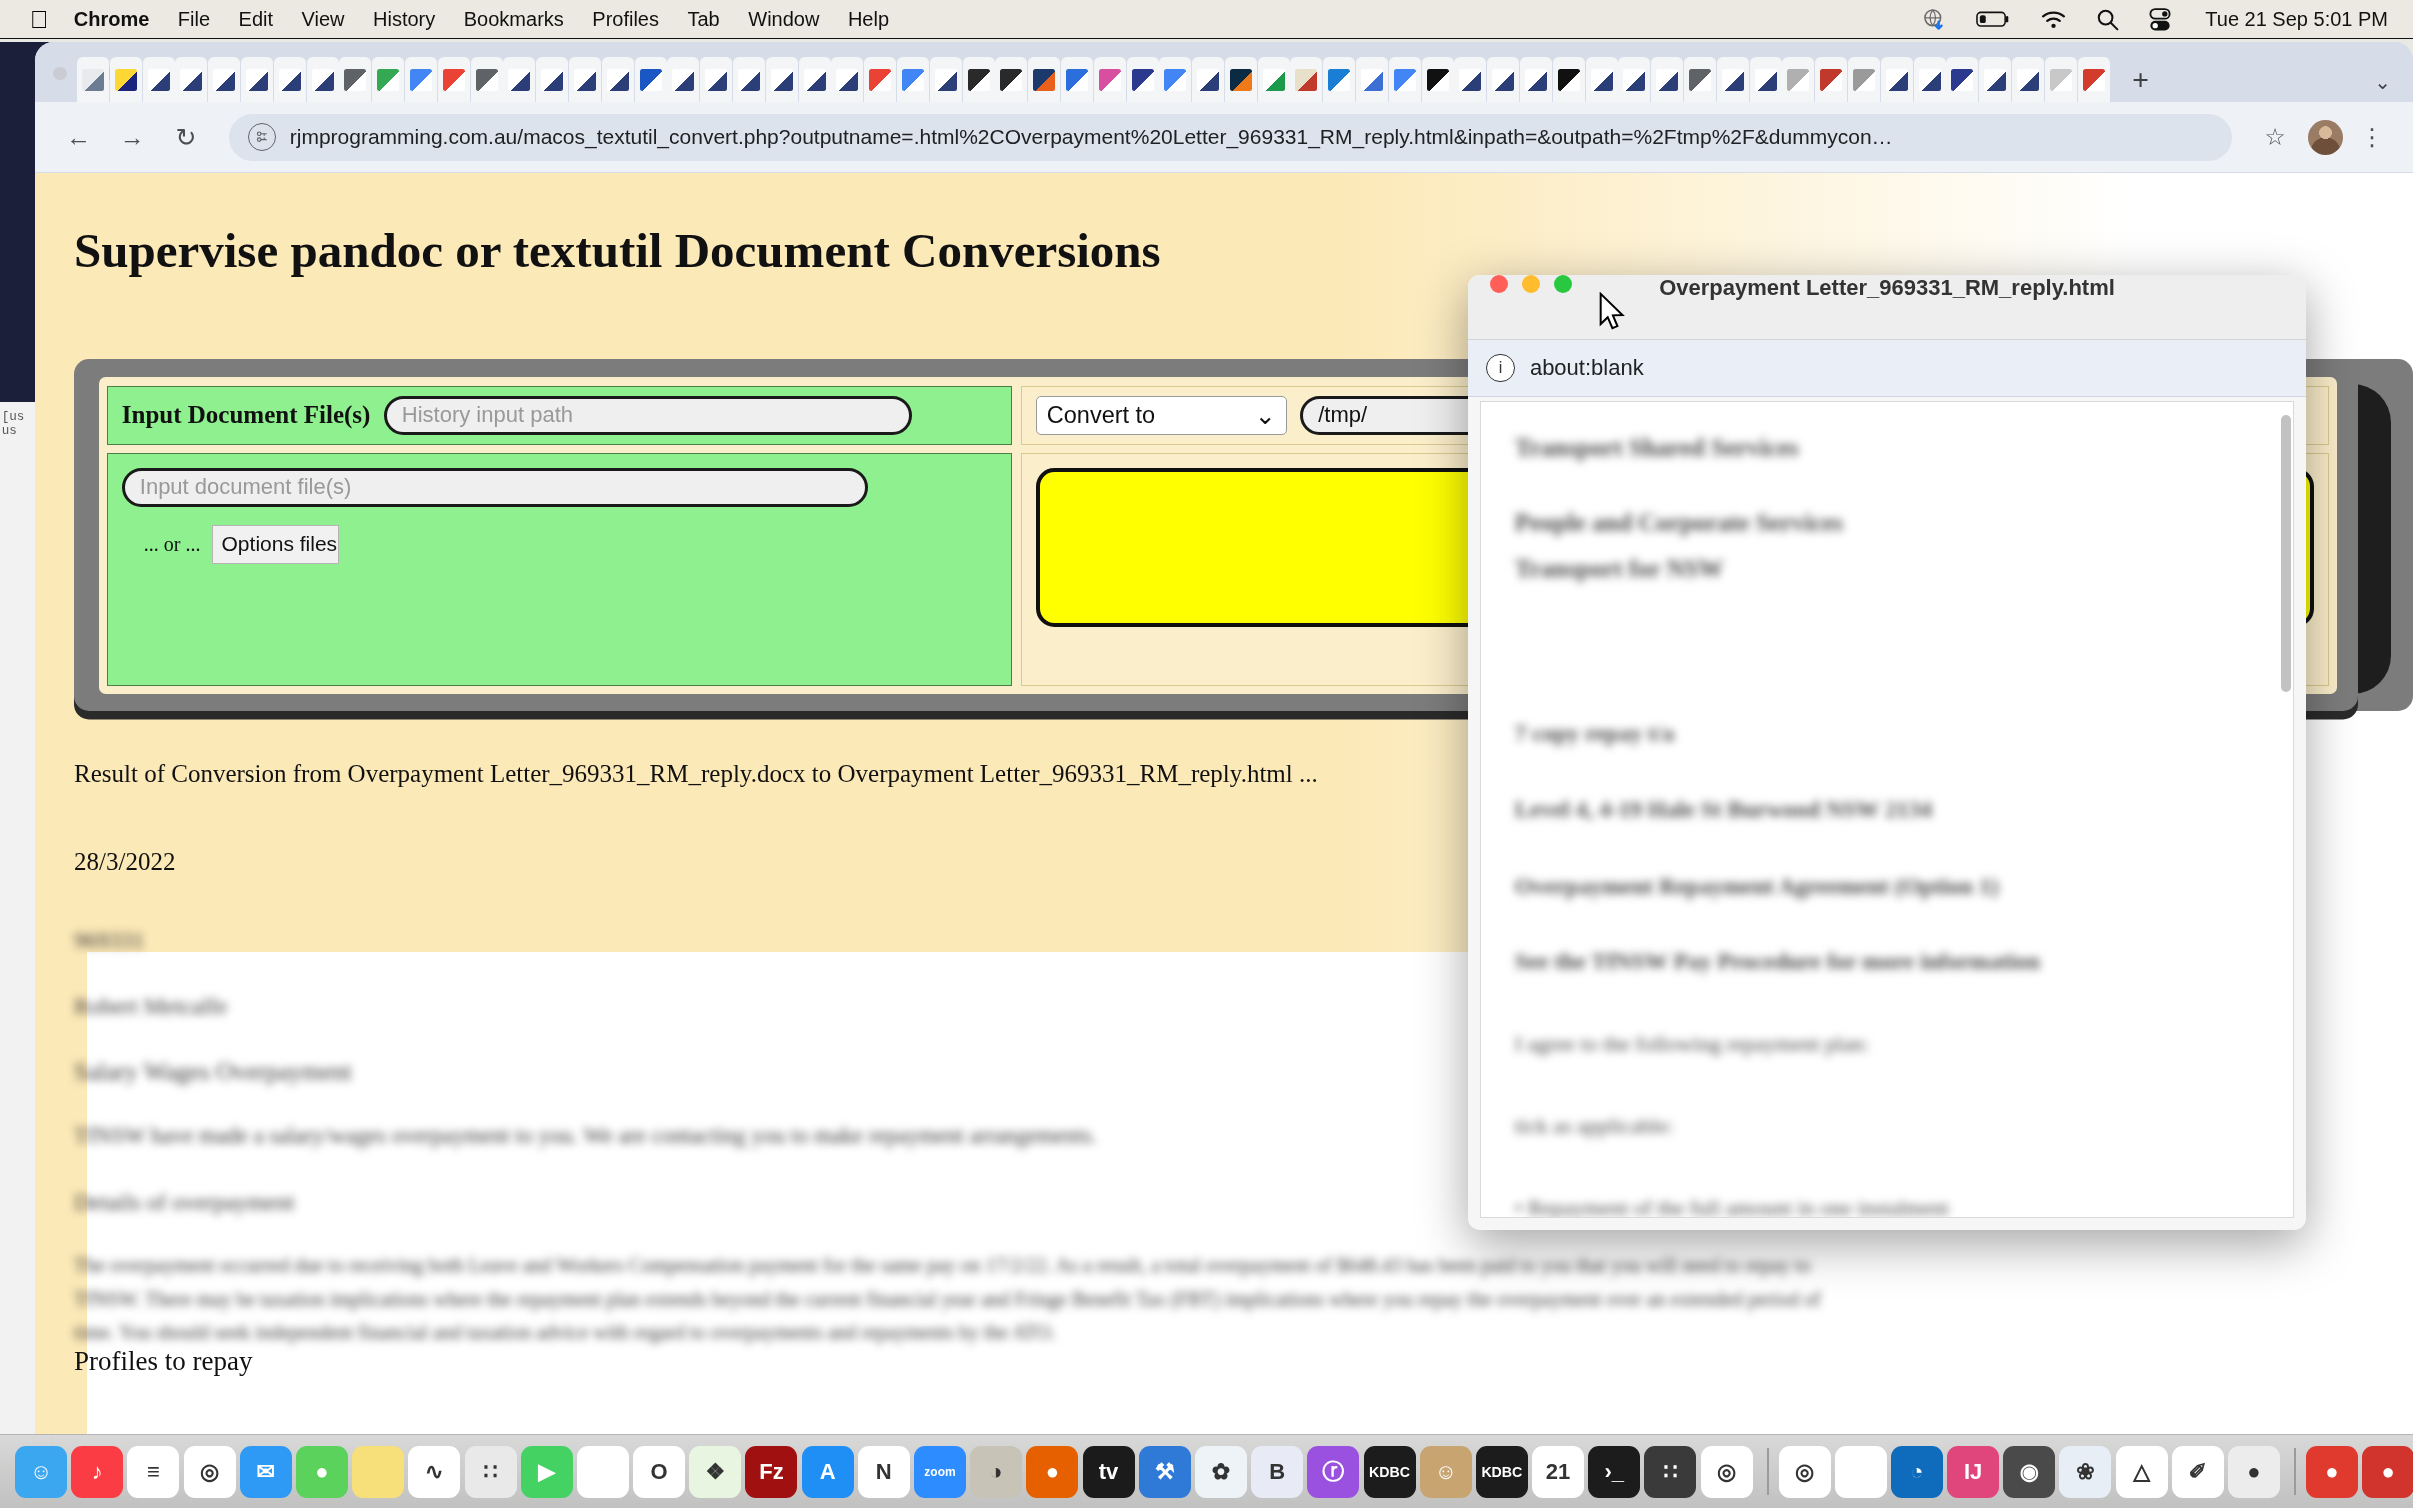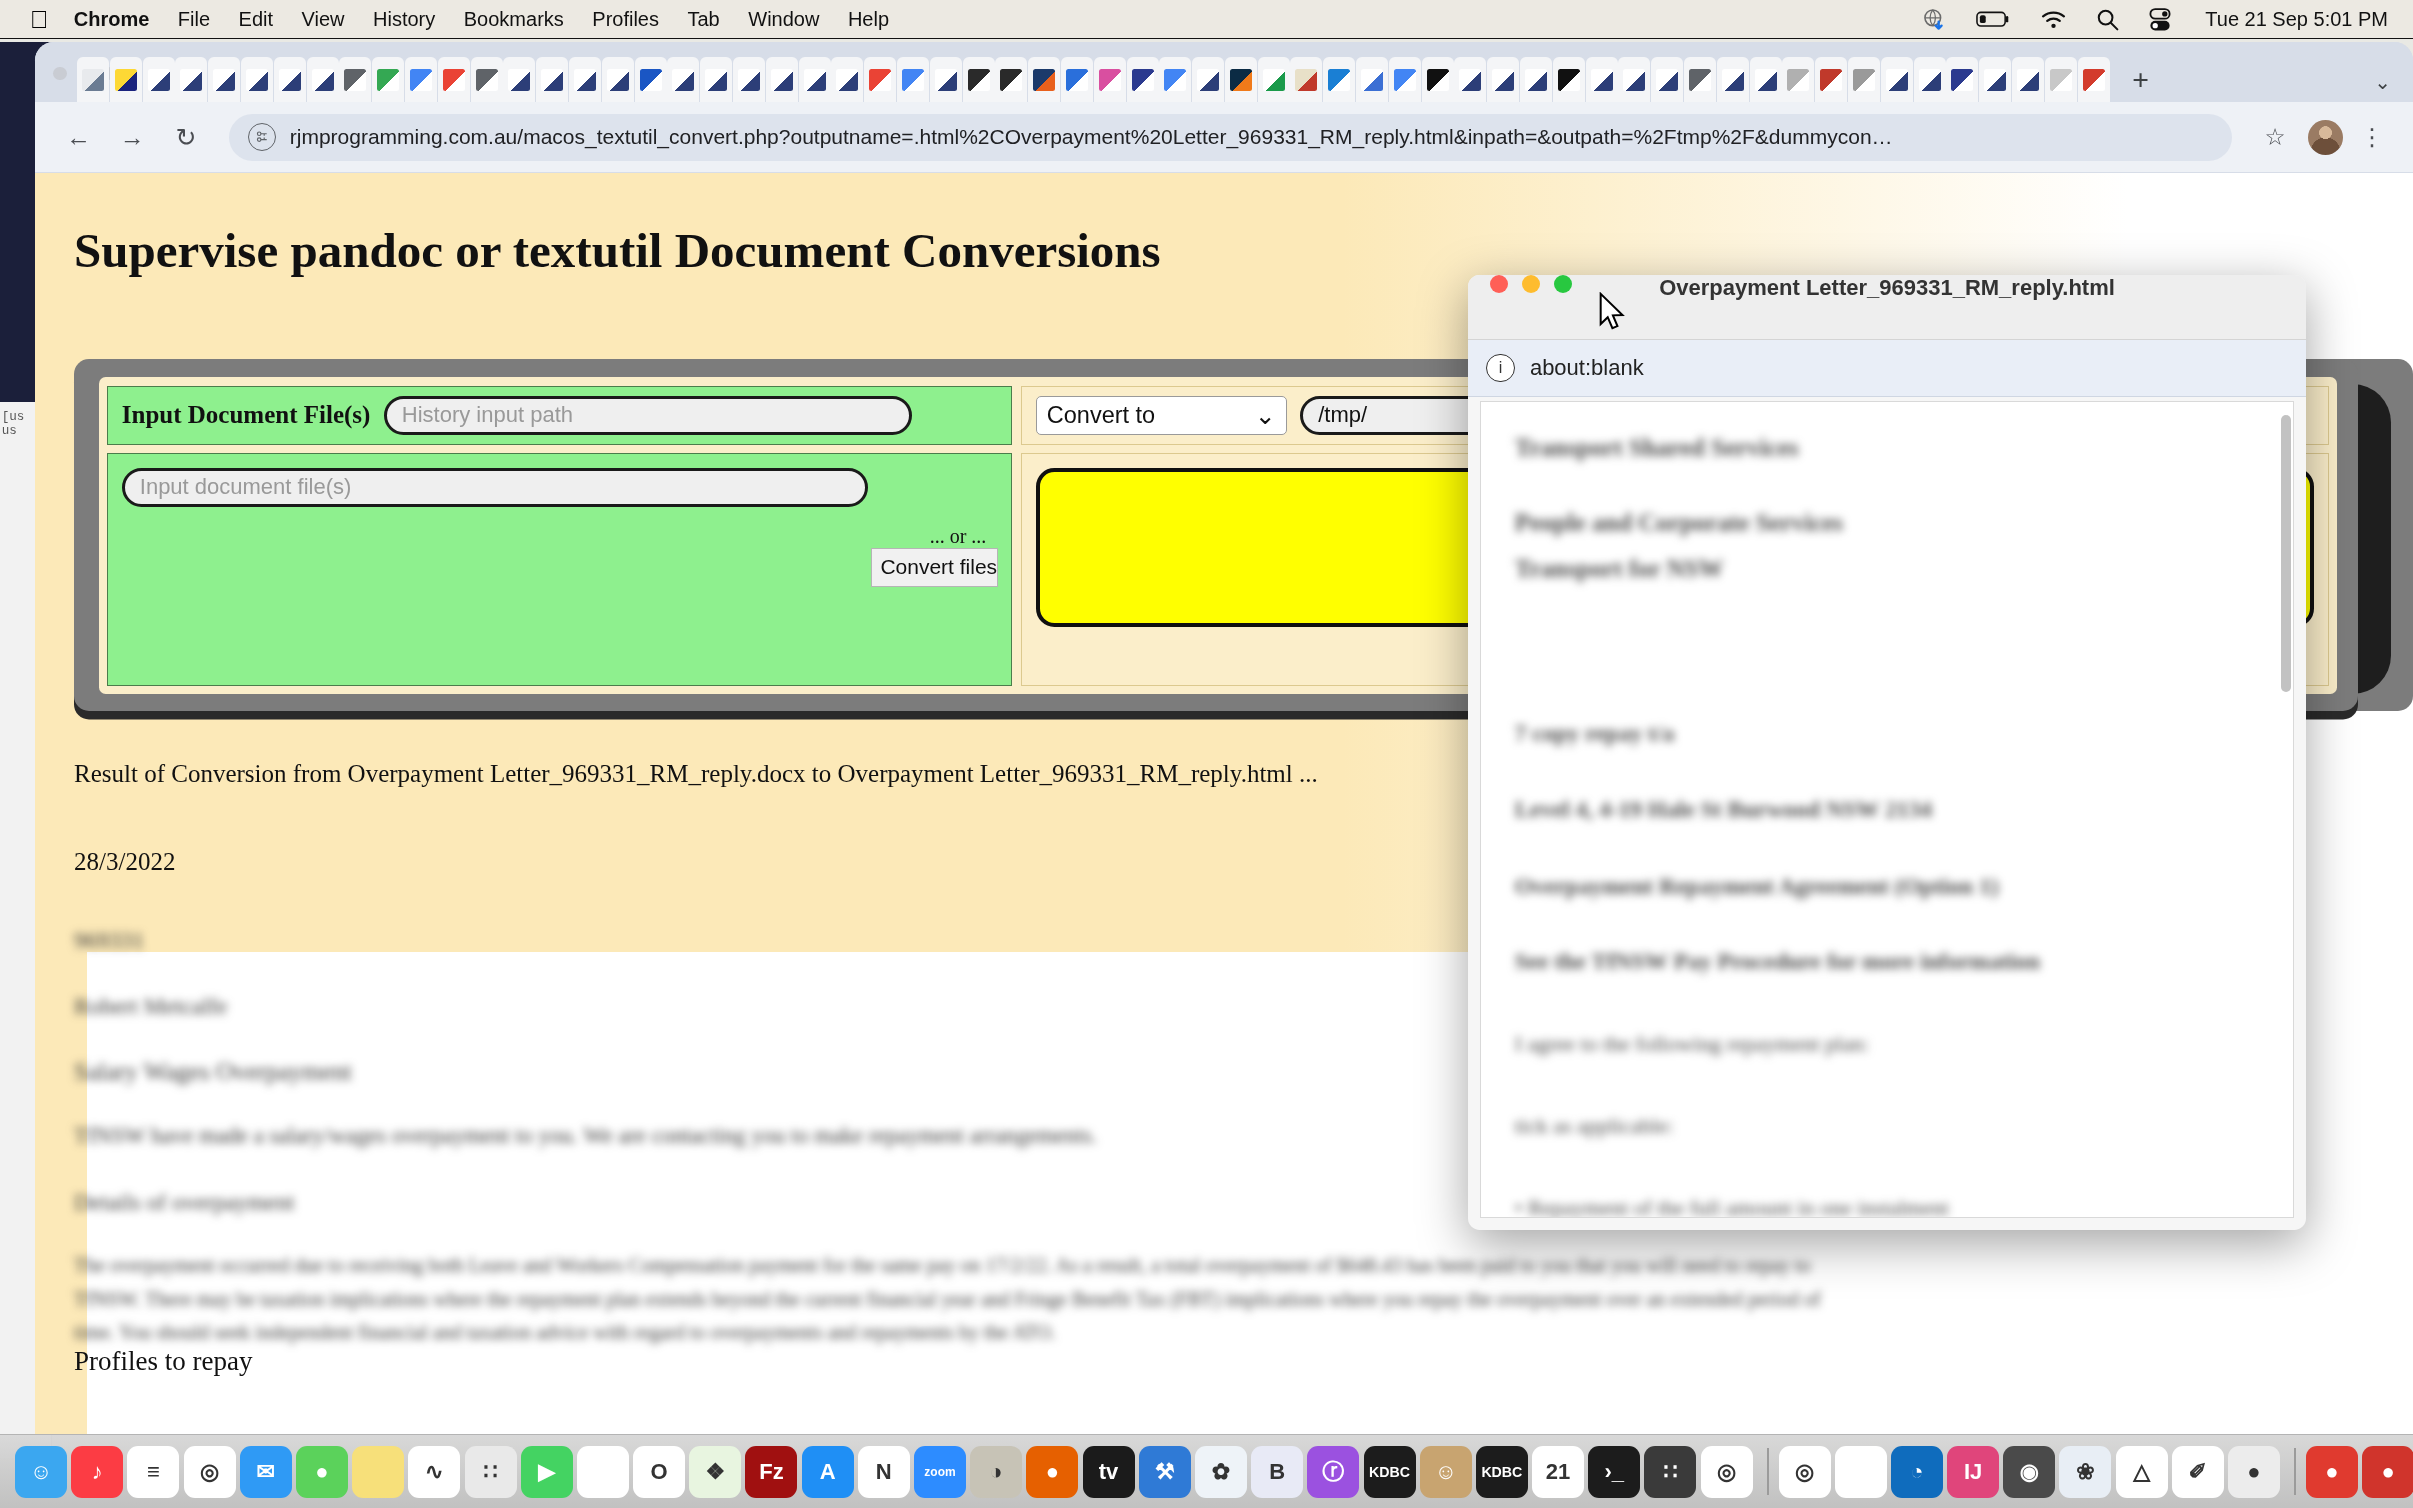--- a/index.html
+++ b/index.html
@@ -197,21 +197,21 @@
     margin-right: 13.4px;
   }
   .txt-pill {
     height: 39px; border: 3.4px solid #1a1a1a; border-radius: 20px;
     background: #efefef; display: flex; align-items: center;
     padding: 0 15px; font-size: 22px; color: #999;
   }
   #optional-input-path { width: 528px; }
   #input-doc-files { width: 746px; margin-bottom: 18.4px; }
 
-  .or-line { display: flex; align-items: flex-end; padding-left: 22px; flex-direction: column; }
+  .or-line { display: flex; align-items: center; padding-left: 22px; }
   .or-text { font-size: 20px; color: #111; font-family:"Liberation Serif", serif; margin-right: 11.7px; }
   #choose-files-btn {
     background: #f1f1f1; border: 0.8px solid #b5b5b5;
     font-size: 21px; color: #111; padding: 5px 8.4px;
     height: 39px; display: flex; align-items: center;
     overflow: hidden; width: 127px; white-space: nowrap;
   }
 
   #convert-select {
     width: 251px; height: 39px;
@@ -596,21 +596,21 @@
 
           <div class="col col-left">
             <div class="panel-green row-top">
               <span class="lbl-input">Input Document File(s)</span>
               <span class="txt-pill" id="optional-input-path">History input path</span>
             </div>
             <div class="panel-green row-body" style="display:flex;flex-direction:column;">
               <span class="txt-pill" id="input-doc-files">Input document file(s)</span>
               <div class="or-line">
                 <span class="or-text">... or ...</span>
-                <span id="choose-files-btn">Convert files</span>
+                <span id="choose-files-btn">Options files</span>
               </div>
             </div>
           </div>
 
           <div class="col col-right">
             <div class="panel-cream row-top">
               <div id="convert-select">
                 <span>Convert to</span>
                 <span style="font-size:25px;line-height:10px;">⌄</span>
               </div>

